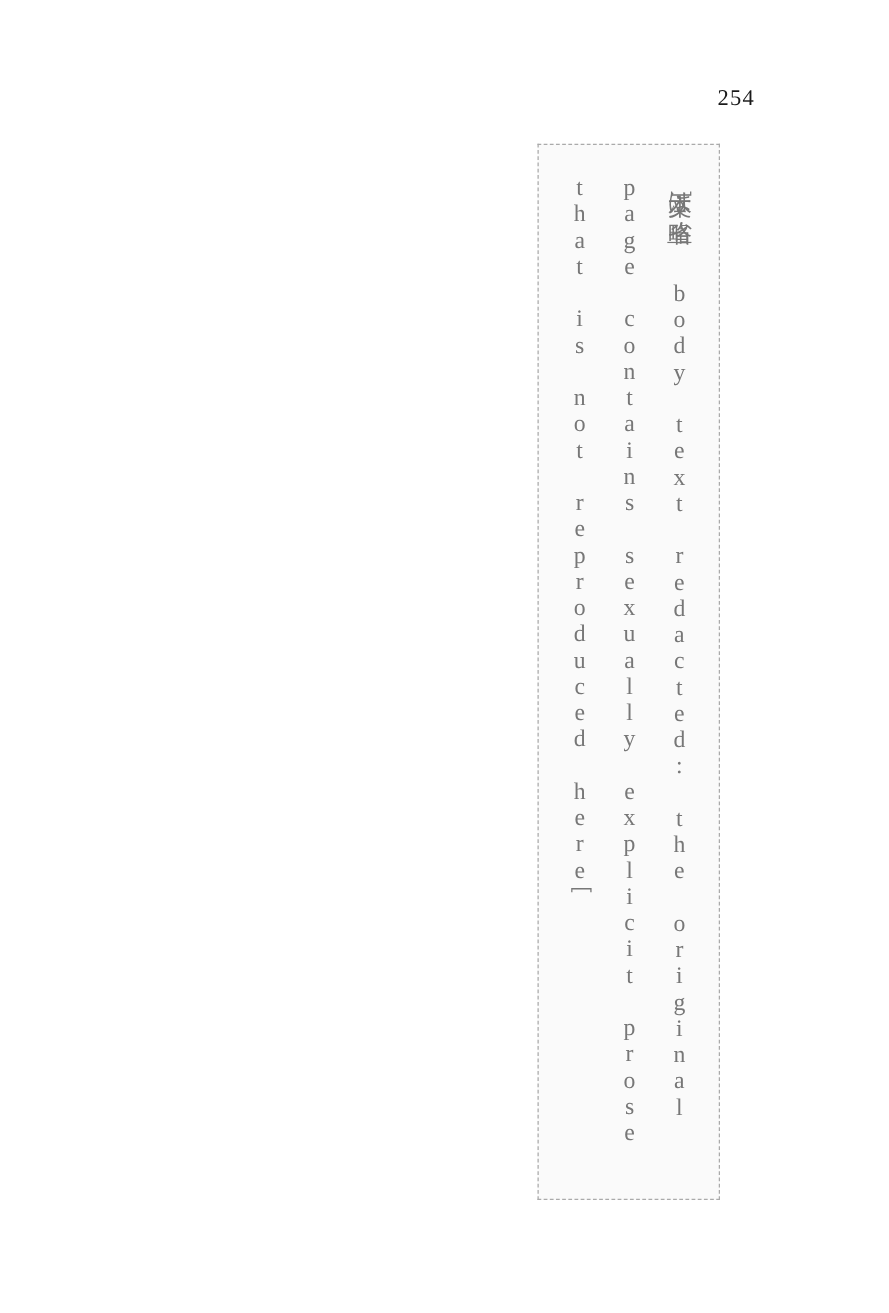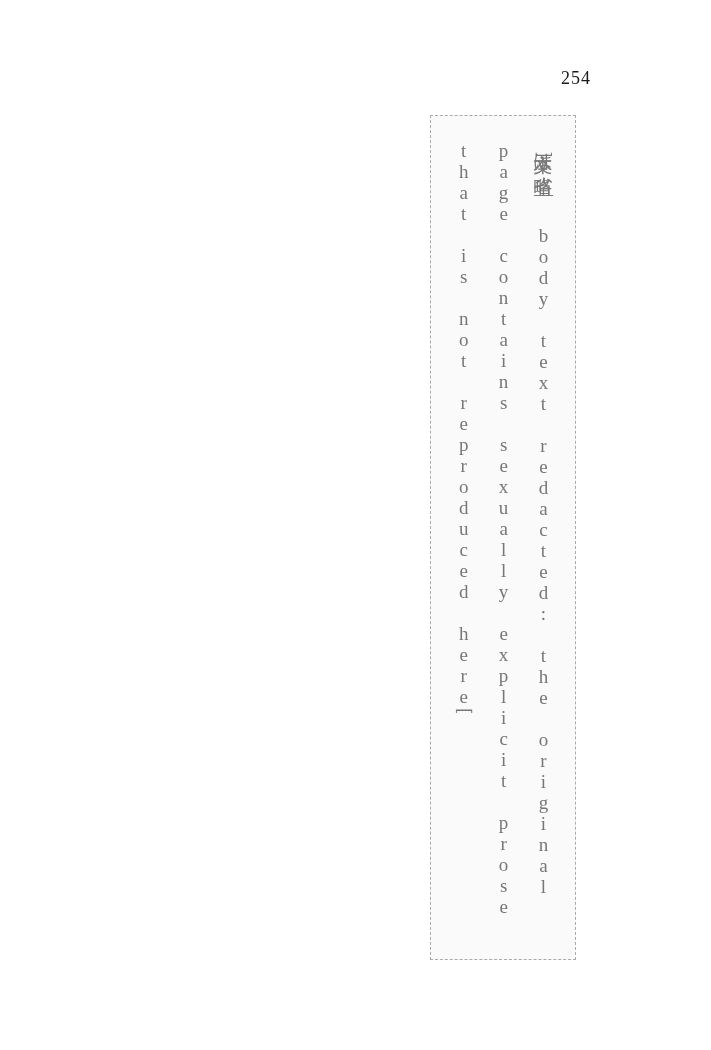--- a/index.html
+++ b/index.html
@@ -8,21 +8,21 @@
     width: 711px;
     height: 1050px;
     background: #ffffff;
     font-family: "Liberation Serif", serif;
     color: #1a1a1a;
     overflow: hidden;
   }
   .page-number {
     position: absolute;
     top: 68px;
-    right: 120px;
+    right: 107px;
     font-size: 18px;
     letter-spacing: 1px;
     text-align: right;
   }
   .text-area {
     position: absolute;
     top: 115px;
     right: 135px;
     bottom: 90px;
     left: 120px;

